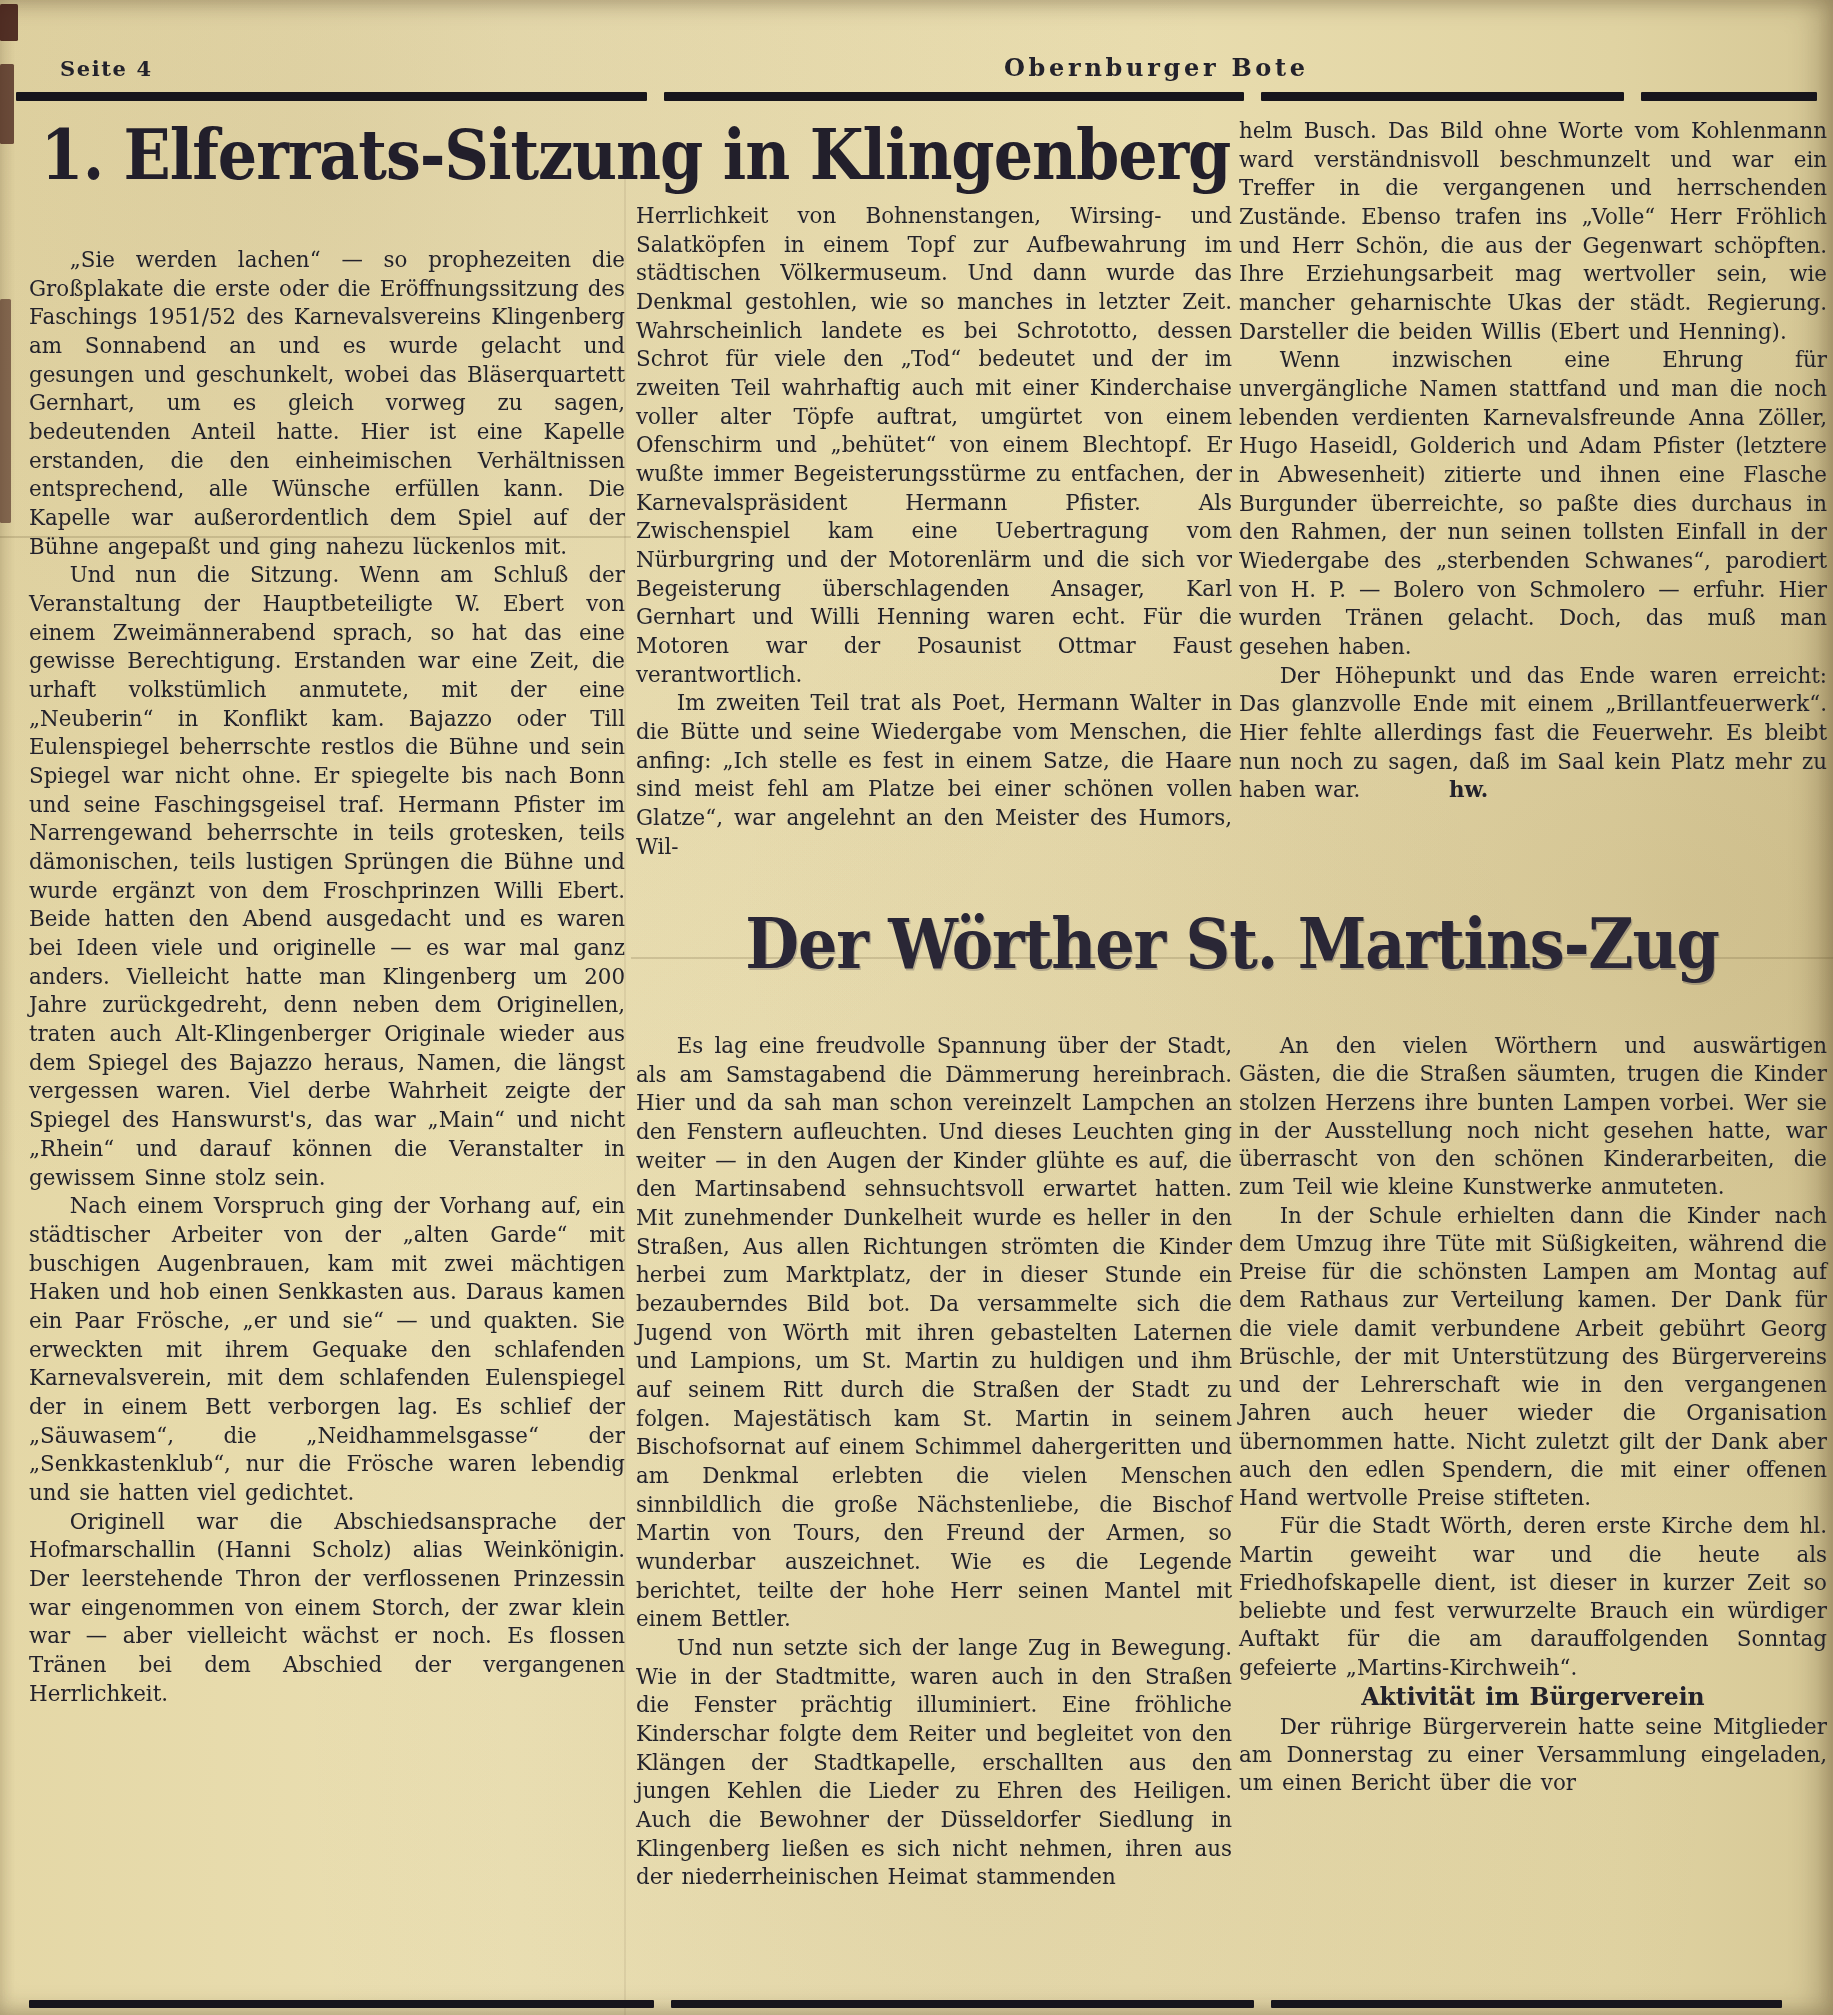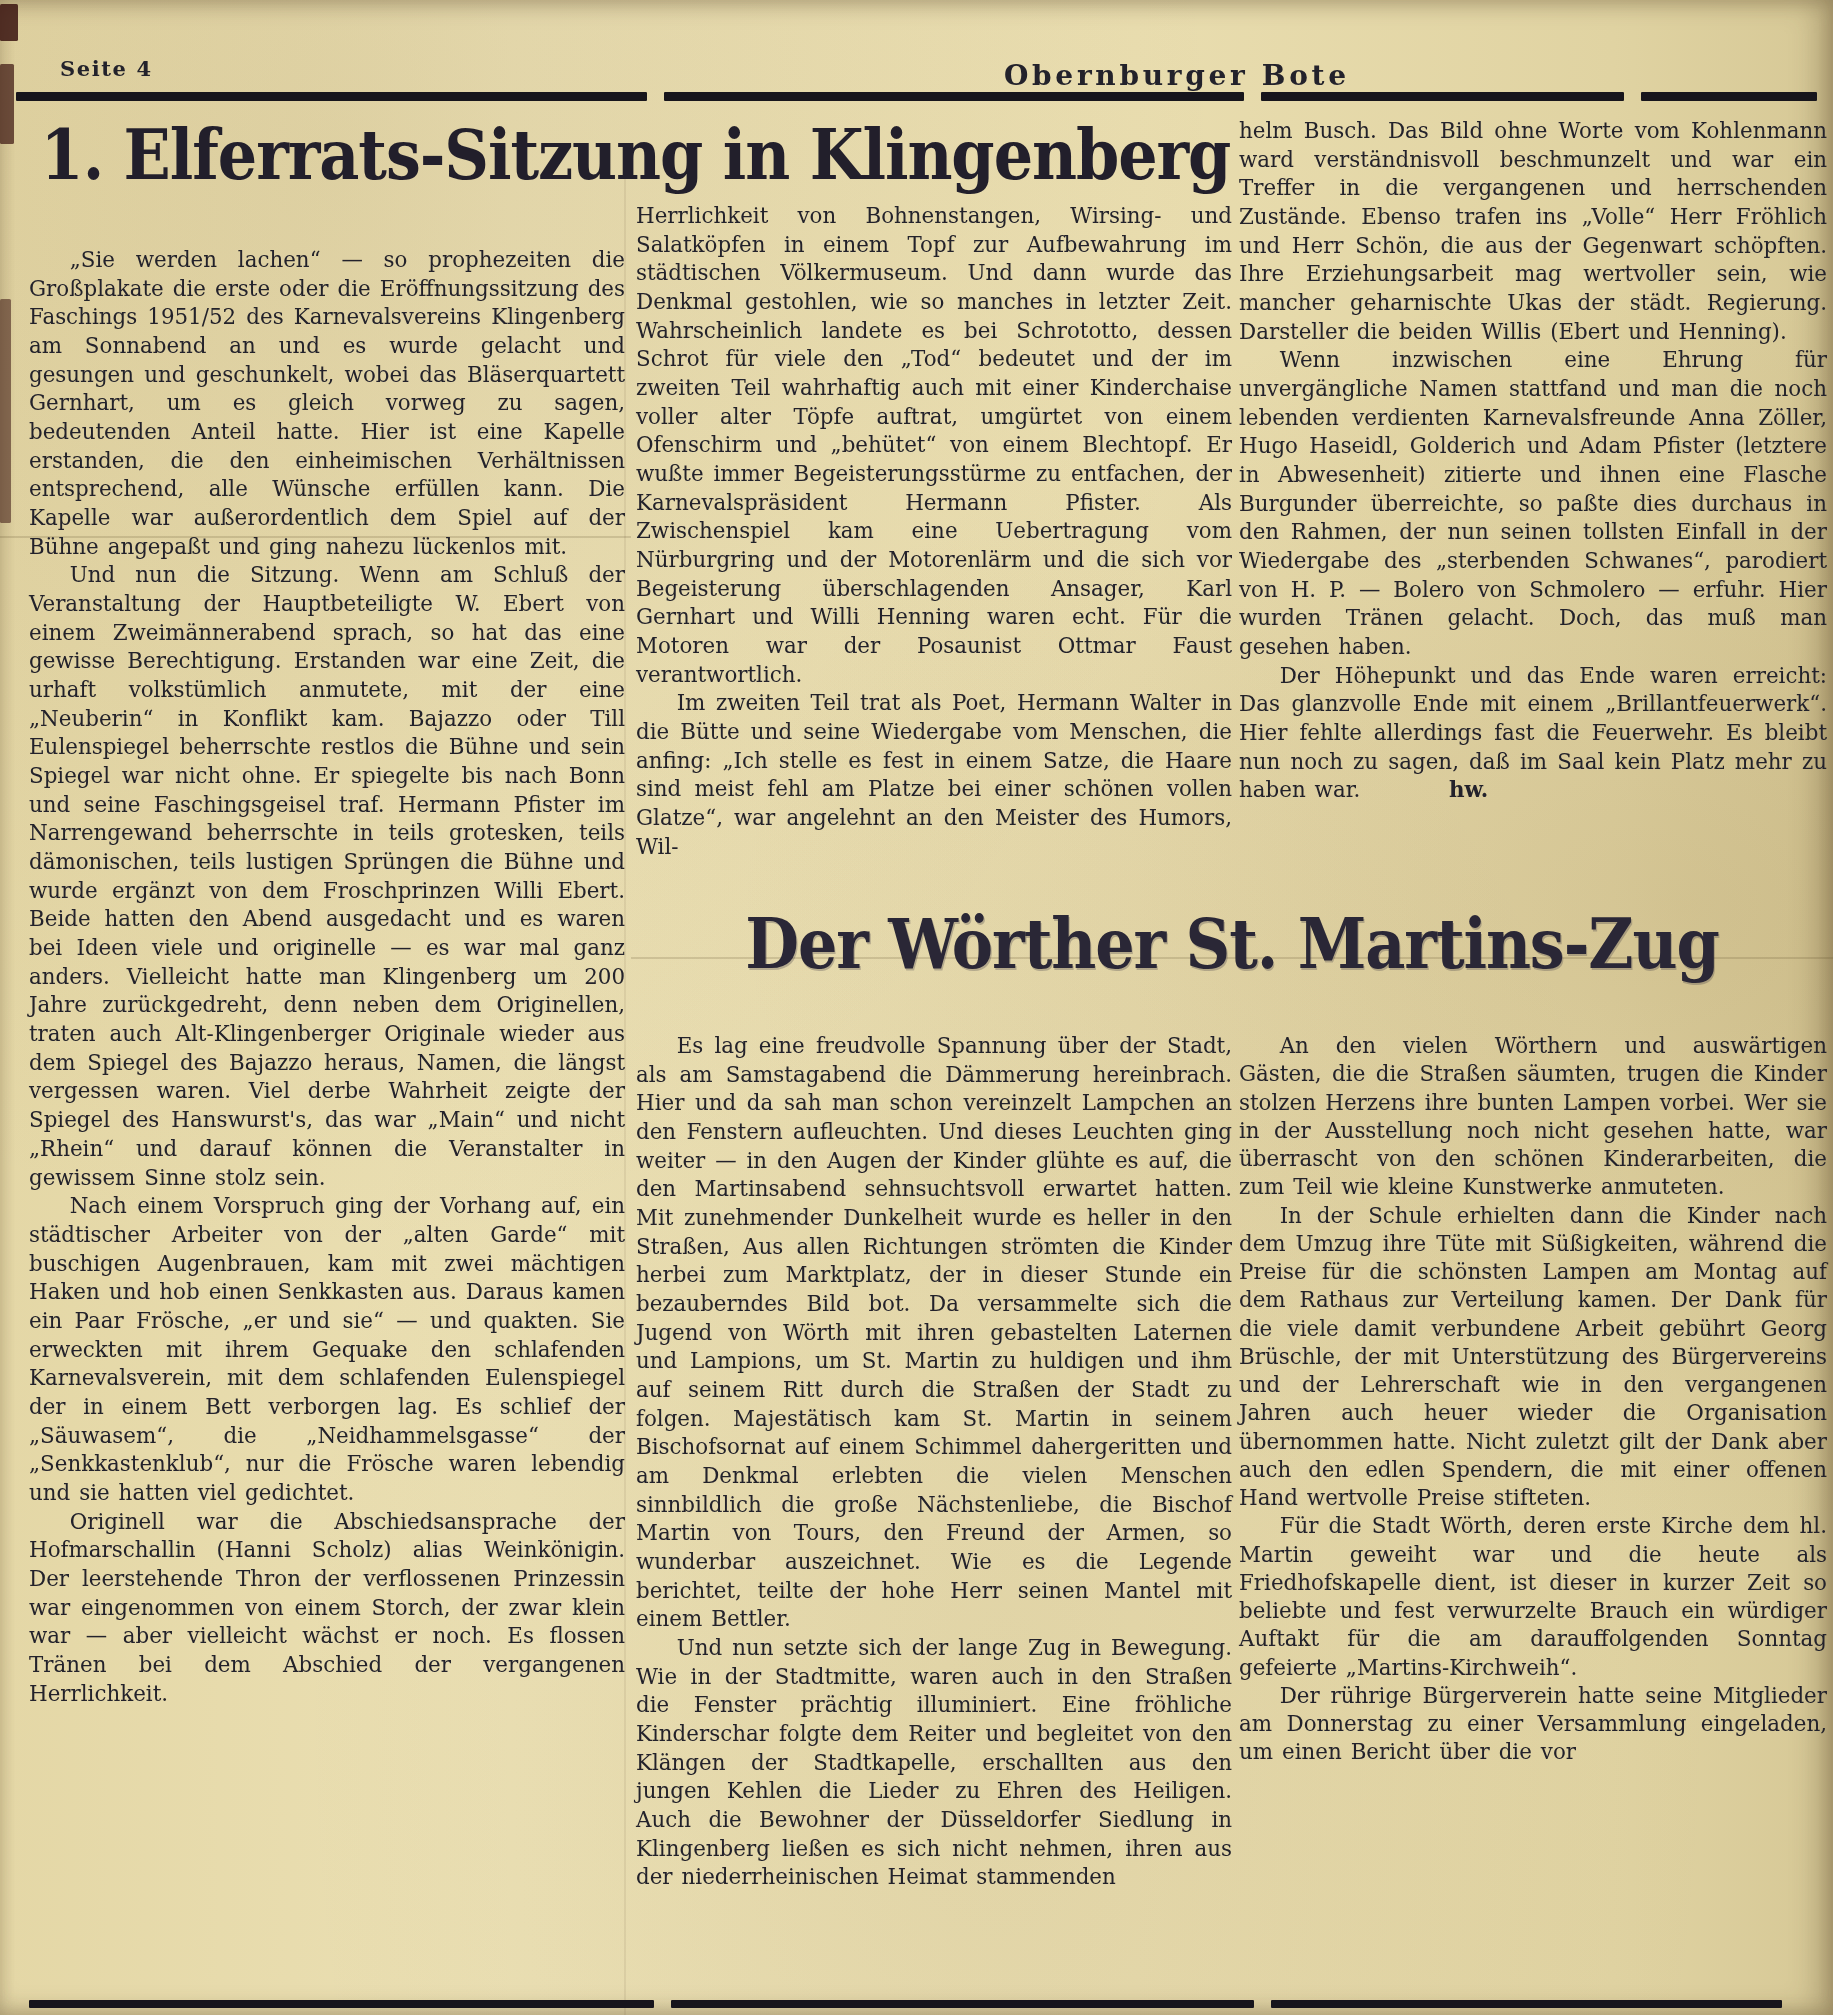--- a/index.html
+++ b/index.html
@@ -18,21 +18,21 @@
                 inset 0 5.3px 16px rgba(70,50,25,0.14),
                 inset 0 -6.4px 16px rgba(70,50,25,0.12);
   }
   
   .stain{position:absolute;background:#3a1410;border-radius:1.6px;opacity:0.85;}
   .crease{position:absolute;background:rgba(90,70,40,0.18);}
   .crease.h{height:2.1px;}
   .crease.v{width:2.1px;}
 
   .masthead-page{position:absolute;left:60px;top:56px;font-size:21px;font-weight:700;letter-spacing:1.6px;}
-  .masthead-title{position:absolute;left:1004px;top:59px;font-size:28px;font-weight:700;letter-spacing:3.7px;text-align:center;}
+  .masthead-title{position:absolute;left:1004px;top:53px;font-size:24px;font-weight:700;letter-spacing:3.7px;text-align:center;}
 
   .rule{position:absolute;display:flex;gap:17px;}
   .rule .seg{height:8.6px;background:#17151c;border-radius:1.1px;}
   .rule.bottom .seg{height:8px;}
 
   .headline{
     position:absolute;font-weight:700;text-align:center;
     font-size:62px;letter-spacing:-1.1px;line-height:1.05;
     color:#221f2b;transform:scaleY(1.12);transform-origin:top left;
     white-space:nowrap;
@@ -100,20 +100,21 @@
 
   <div class="col" style="left:636px;top:1032px;width:596px;">
     <p>Es lag eine freudvolle Spannung über der Stadt, als am Samstagabend die Dämmerung hereinbrach. Hier und da sah man schon vereinzelt Lampchen an den Fenstern aufleuchten. Und dieses Leuchten ging weiter — in den Augen der Kinder glühte es auf, die den Martinsabend sehnsuchtsvoll erwartet hatten. Mit zunehmender Dunkelheit wurde es heller in den Straßen, Aus allen Richtungen strömten die Kinder herbei zum Marktplatz, der in dieser Stunde ein bezauberndes Bild bot. Da versammelte sich die Jugend von Wörth mit ihren gebastelten Laternen und Lampions, um St. Martin zu huldigen und ihm auf seinem Ritt durch die Straßen der Stadt zu folgen. Majestätisch kam St. Martin in seinem Bischofsornat auf einem Schimmel dahergeritten und am Denkmal erlebten die vielen Menschen sinnbildlich die große Nächstenliebe, die Bischof Martin von Tours, den Freund der Armen, so wunderbar auszeichnet. Wie es die Legende berichtet, teilte der hohe Herr seinen Mantel mit einem Bettler.</p>
     <p>Und nun setzte sich der lange Zug in Bewegung. Wie in der Stadtmitte, waren auch in den Straßen die Fenster prächtig illuminiert. Eine fröhliche Kinderschar folgte dem Reiter und begleitet von den Klängen der Stadtkapelle, erschallten aus den jungen Kehlen die Lieder zu Ehren des Heiligen. Auch die Bewohner der Düsseldorfer Siedlung in Klingenberg ließen es sich nicht nehmen, ihren aus der niederrheinischen Heimat stammenden</p>
   </div>
 
   <div class="col a2col3" style="left:1239px;top:1032px;width:588px;">
     <p>An den vielen Wörthern und auswärtigen Gästen, die die Straßen säumten, trugen die Kinder stolzen Herzens ihre bunten Lampen vorbei. Wer sie in der Ausstellung noch nicht gesehen hatte, war überrascht von den schönen Kinderarbeiten, die zum Teil wie kleine Kunstwerke anmuteten.</p>
     <p>In der Schule erhielten dann die Kinder nach dem Umzug ihre Tüte mit Süßigkeiten, während die Preise für die schönsten Lampen am Montag auf dem Rathaus zur Verteilung kamen. Der Dank für die viele damit verbundene Arbeit gebührt Georg Brüschle, der mit Unterstützung des Bürgervereins und der Lehrerschaft wie in den vergangenen Jahren auch heuer wieder die Organisation übernommen hatte. Nicht zuletzt gilt der Dank aber auch den edlen Spendern, die mit einer offenen Hand wertvolle Preise stifteten.</p>
     <p>Für die Stadt Wörth, deren erste Kirche dem hl. Martin geweiht war und die heute als Friedhofskapelle dient, ist dieser in kurzer Zeit so beliebte und fest verwurzelte Brauch ein würdiger Auftakt für die am darauffolgenden Sonntag gefeierte „Martins-Kirchweih“.</p>
+    <p class="subhead">Aktivität im Bürgerverein</p>
     <p>Der rührige Bürgerverein hatte seine Mitglieder am Donnerstag zu einer Versammlung eingeladen, um einen Bericht über die vor</p>
   </div>
 
   <div class="rule bottom" style="left:29px;top:2000px;width:1785px;">
     <div class="seg" style="width:625px;"></div>
     <div class="seg" style="width:583px;"></div>
     <div class="seg" style="width:511px;"></div>
   </div>
 
 </div>

